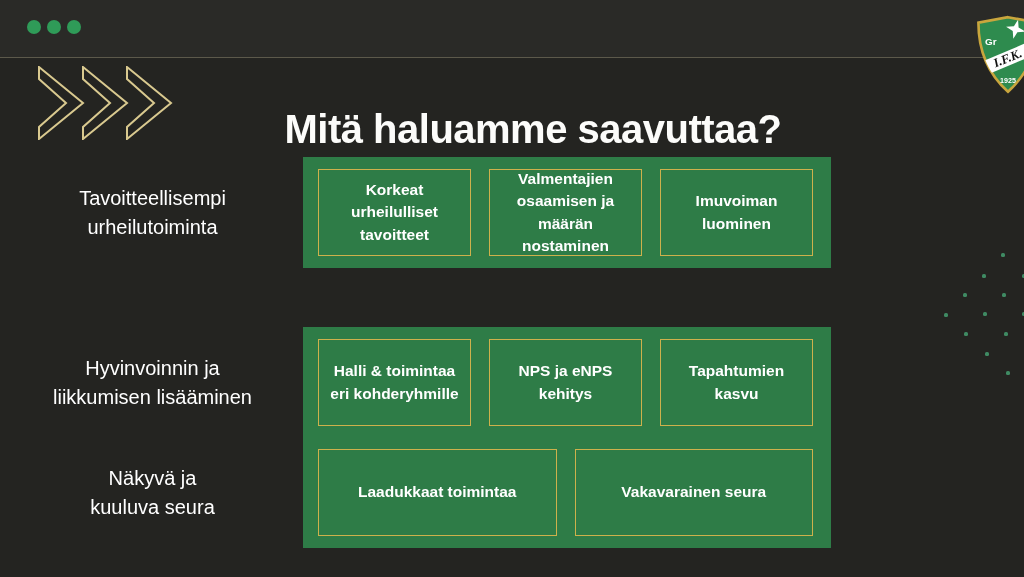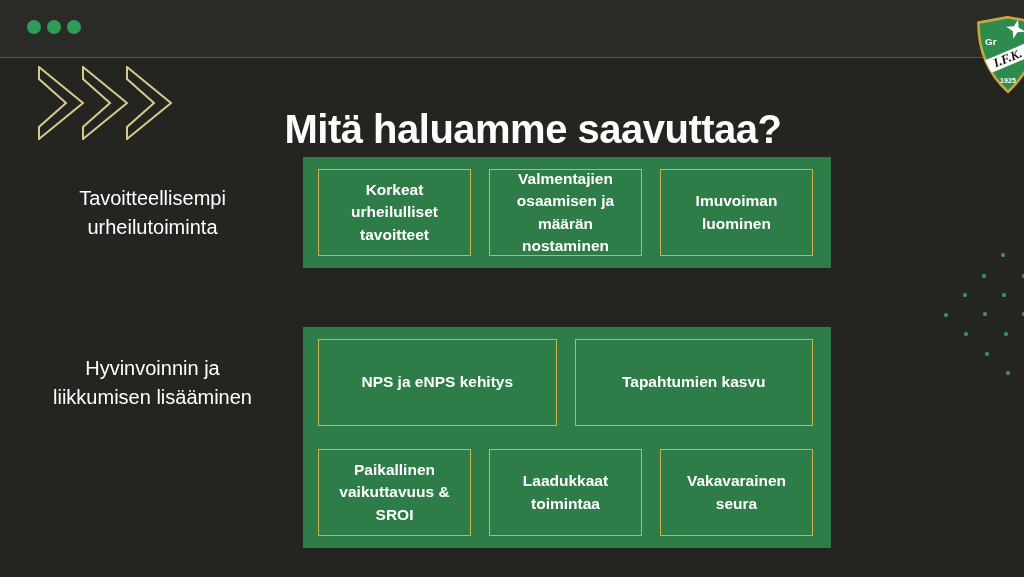--- a/index.html
+++ b/index.html
@@ -78,27 +78,29 @@
       <div class="row-panel">
         <div class="goal-box">Korkeat urheilulliset tavoitteet</div>
         <div class="goal-box">Valmentajien osaamisen ja määrän nostaminen</div>
         <div class="goal-box">Imuvoiman luominen</div>
       </div>
     </div>
     <div class="row" style="top: 297px; margin-top: 30px;">
       <div class="row-label">Hyvinvoinnin ja
 liikkumisen lisääminen</div>
       <div class="row-panel">
+        <div class="goal-box">Halli &amp; toimintaa eri kohderyhmille</div>
         <div class="goal-box">NPS ja eNPS kehitys</div>
         <div class="goal-box">Tapahtumien kasvu</div>
       </div>
     </div>
     <div class="row" style="top: 437px;">
+      <div class="row-label">Näkyvä ja
+kuuluva seura</div>
       <div class="row-panel">
-        <div class="goal-box">Paikallinen vaikuttavuus &amp; SROI</div>
         <div class="goal-box">Laadukkaat toimintaa</div>
         <div class="goal-box">Vakavarainen seura</div>
       </div>
     </div>
   </div>
 
 <div id="dot-pattern">
     <div class="pattern-dot" style="left: 1001px; top: 253px;"></div>
     <div class="pattern-dot" style="left: 982px; top: 274px;"></div>
     <div class="pattern-dot" style="left: 1022px; top: 274px;"></div>

